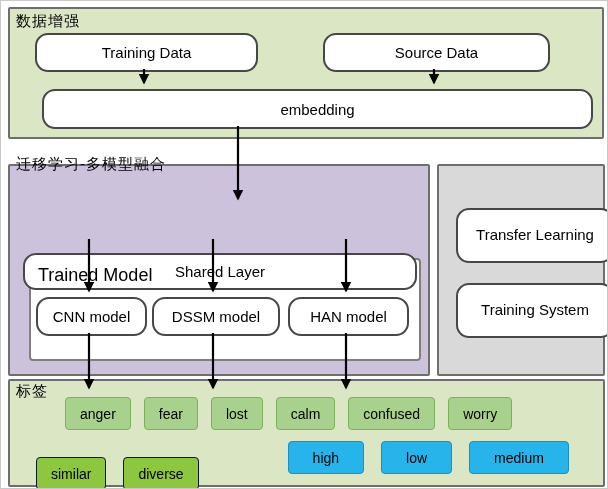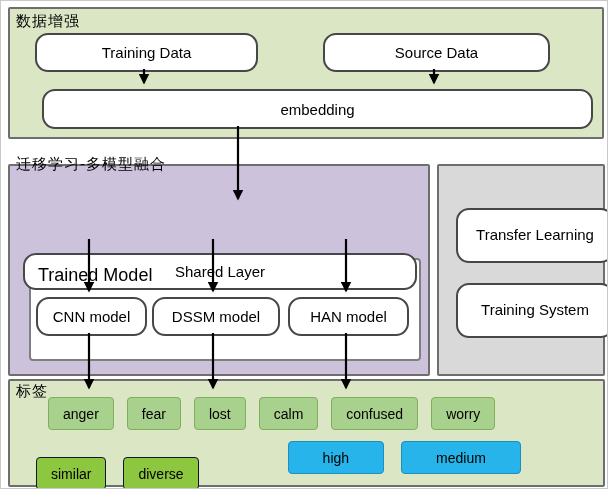--- a/index.html
+++ b/index.html
@@ -33,27 +33,27 @@
   .b-dssm{left:151px;top:296px;width:124px;height:35px;}
   .b-han{left:287px;top:296px;width:117px;height:35px;}
   .b-transfer{left:455px;top:207px;width:122px;height:51px;padding:0 16px;text-align:center;line-height:1.25;}
   .b-tsystem{left:455px;top:282px;width:122px;height:51px;padding:0 16px;text-align:center;line-height:1.25;}
 
   .trained-wrap{position:absolute;left:28px;top:257px;width:388px;height:99px;background:#fff;
                 border:2px solid #7f7f7f;border-radius:4px;z-index:1;}
 
   
   .row{position:absolute;display:flex;z-index:2;}
-  .row-emotions{left:47px;top:396px;gap:13px;}
+  .row-emotions{left:64px;top:396px;gap:13px;}
   .row-levels{left:35px;top:440px;gap:17px;}
   .chip{height:31px;border-radius:4px;display:flex;align-items:center;justify-content:center;
         font-size:14px;padding:0 14px;white-space:nowrap;}
   .chip.muted{background:var(--chip-green-muted,#a9d18e);border:1px solid #7fae5c;}
   .chip.bright{background:var(--chip-green-bright,#8dc63f);border:1px solid #0f172a;margin-top:16px;}
-  .chip.blue{background:var(--chip-blue,#27b4ea);border:1px solid #1b8fc0;padding:0 34px;}
+  .chip.blue{background:var(--chip-blue,#27b4ea);border:1px solid #1b8fc0;padding:0 24px;}
   .gap-left{margin-left:72px;}
 
   .arrows{position:absolute;left:0;top:0;z-index:10;pointer-events:none;}
 </style>
 </head>
 <body>
 
 <div class="page">
 
   <div class="panel green sec-top"></div>
@@ -85,20 +85,21 @@
     <div class="chip muted">lost</div>
     <div class="chip muted">calm</div>
     <div class="chip muted">confused</div>
     <div class="chip muted">worry</div>
   </div>
 
   <div class="row row-levels">
     <div class="chip bright">similar</div>
     <div class="chip bright">diverse</div>
     <div class="chip blue gap-left">high</div>
+    <div class="chip blue">low</div>
     <div class="chip blue">medium</div>
   </div>
 
   <svg class="arrows" width="606" height="487" viewBox="0 0 606 487">
     <defs>
       <marker id="ah" markerUnits="userSpaceOnUse" markerWidth="12" markerHeight="11" refX="9.5" refY="5.5" orient="auto">
         <path d="M0,0 L11,5.5 L0,11 Z" fill="#000"></path>
       </marker>
     </defs>
     <g stroke="#000" stroke-width="2.2">

